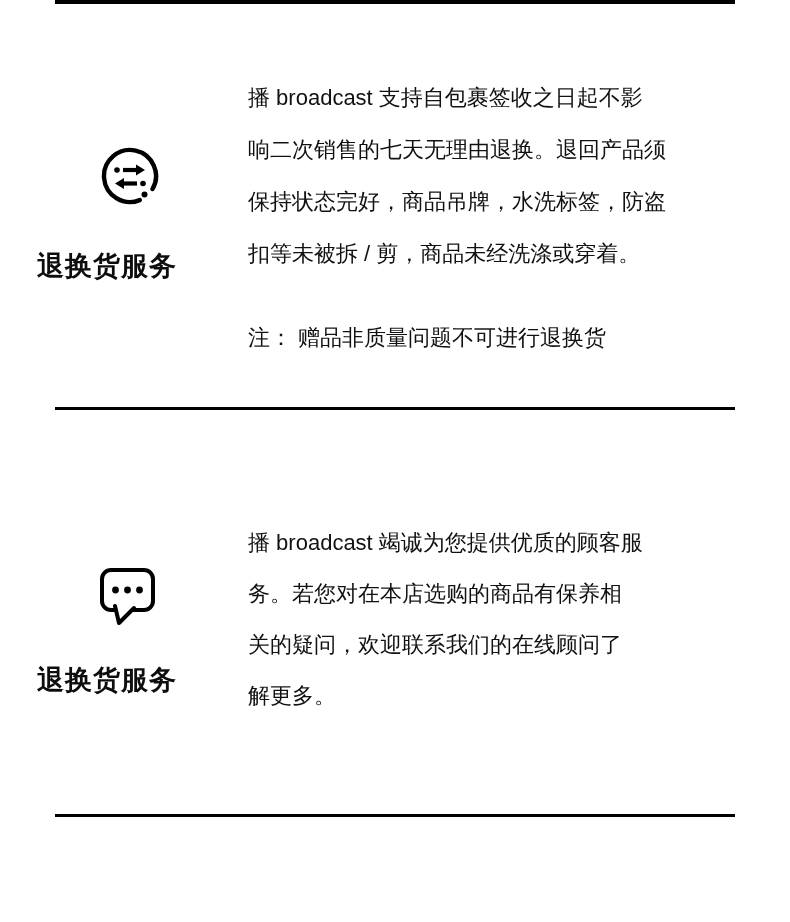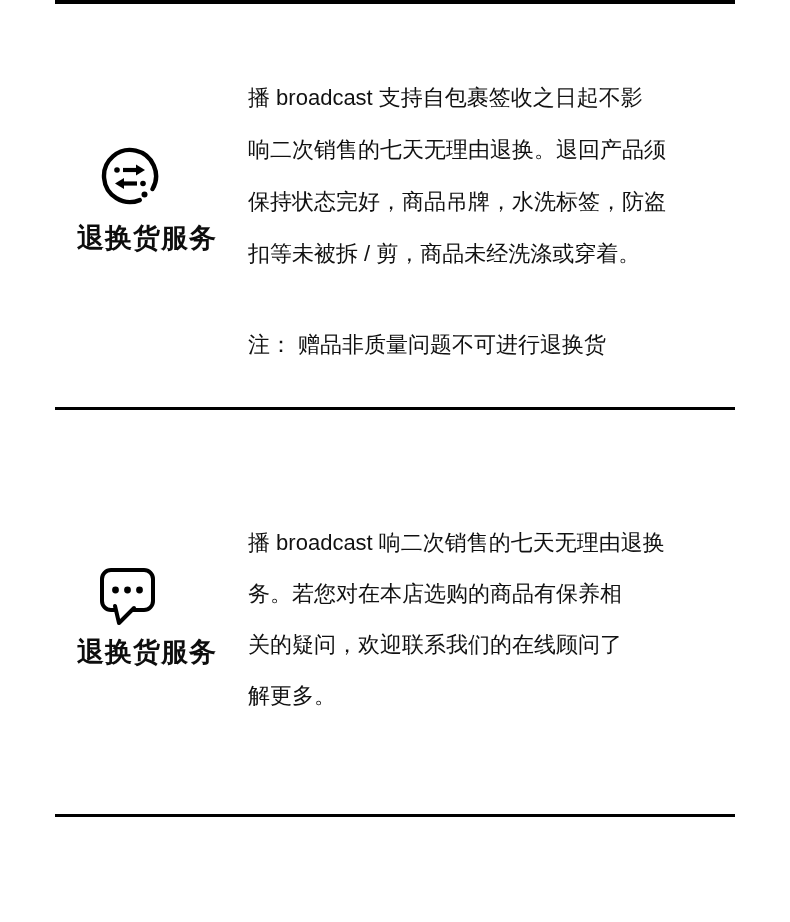--- a/index.html
+++ b/index.html
@@ -11,32 +11,32 @@
   .rule { position:absolute; left:55px; width:680px; background:#000; }
   .rule-top    { top:0;     height:4px; }
   .rule-mid    { top:407px; height:3px; }
   .rule-bottom { top:814px; height:3px; }
 
   .svc-icon { position:absolute; }
   .icon-returns { left:100px; top:146px; }
   .icon-chat    { left:98px;  top:566px; }
 
   .svc-label {
-    position:absolute; left:37px; width:180px; text-align:right;
-    font-size:27px; font-weight:bold; color:#0d0d0d; letter-spacing:1px;
+    position:absolute; left:37px; width:180px; text-align:left;
+    font-size:27px; font-weight:bold; color:#0d0d0d; letter-spacing:1px;margin-top:28px;
   }
   .label-returns { top:220px; }
   .label-chat    { top:634px; }
 
   .para {
     position:absolute; left:248px; width:502px;
     font-size:22px; color:#111; white-space:pre-line;
   }
   .para-returns { top:72px;  line-height:52px; }
-  .para-note    { top:319px; line-height:52px; }
+  .para-note    { top:312px; line-height:52px; }
   .para-chat    { top:517px; line-height:51px; }
 </style>
 </head>
 <body>
 
 <div class="page">
 
   <div class="rule rule-top"></div>
 
   <div>
@@ -69,21 +69,21 @@
 
       <rect x="4" y="4" width="51" height="40" rx="9" ry="9" fill="none" stroke="#000" stroke-width="4"></rect>
 
       <path d="M 17 40 L 21 57 L 36 42" fill="#fff" stroke="#000" stroke-width="4" stroke-linejoin="round" stroke-linecap="round"></path>
 
       <circle cx="17.5" cy="24" r="3.4" fill="#000"></circle>
       <circle cx="29.5" cy="24" r="3.4" fill="#000"></circle>
       <circle cx="41.5" cy="24" r="3.4" fill="#000"></circle>
     </svg>
     <div class="svc-label label-chat">退换货服务</div>
-    <div class="para para-chat">播 broadcast 响二次销售的七天无理由退换
+    <div class="para para-chat">播 broadcast 竭诚为您提供优质的顾客服
 务。若您对在本店选购的商品有保养相
 关的疑问，欢迎联系我们的在线顾问了
 解更多。</div>
   </div>
 
   <div class="rule rule-bottom"></div>
 
 </div>
 
 </body></html>

